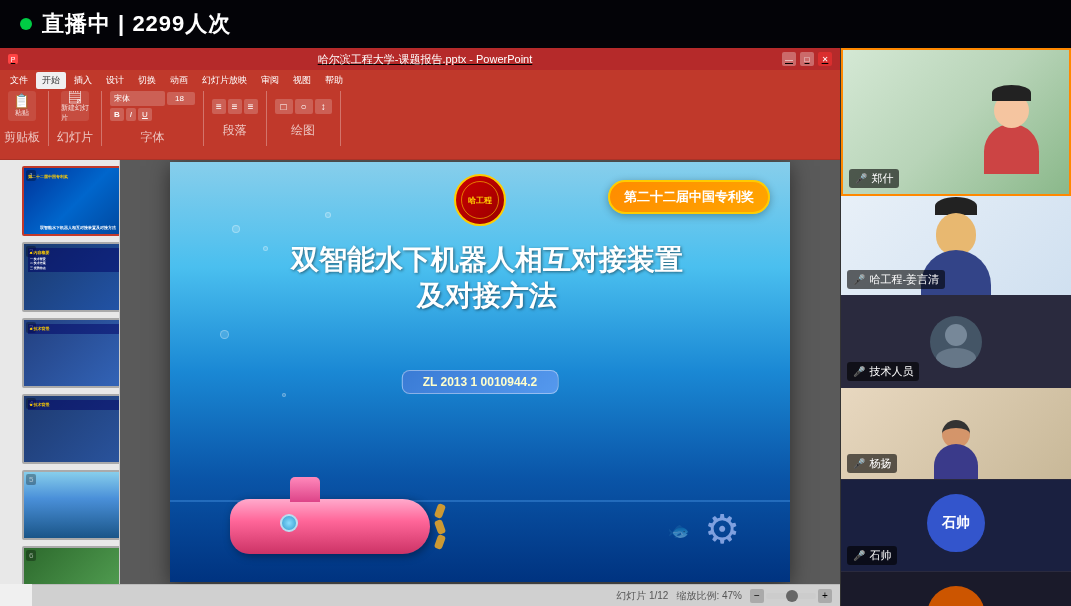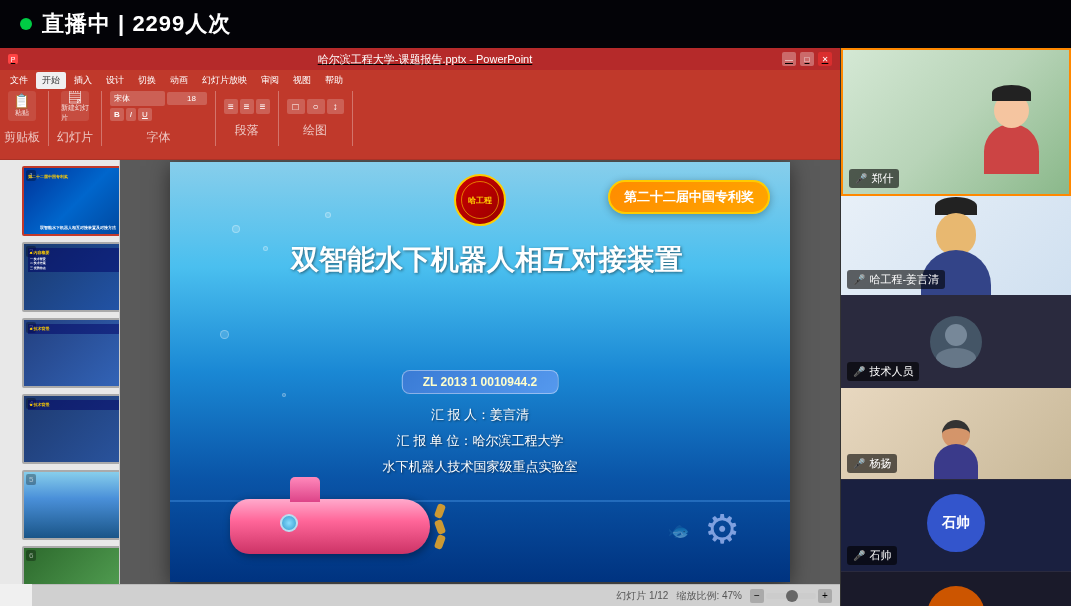--- a/index.html
+++ b/index.html
@@ -632,21 +632,21 @@
               <div class="ribbon-btn-icon">🗒</div>
               <div class="ribbon-btn-label">新建幻灯片</div>
             </div>
           </div>
           <div class="ribbon-group-label">幻灯片</div>
         </div>
         <div class="ribbon-group">
           <div style="display:flex;flex-direction:column;gap:2px;">
             <div style="display:flex;gap:2px;align-items:center;">
               <div style="background:rgba(255,255,255,0.2);padding:2px 4px;border-radius:2px;font-size:8px;color:white;width:55px;">宋体</div>
-              <div style="background:rgba(255,255,255,0.2);padding:2px 20px;border-radius:2px;font-size:8px;color:white;width:28px;">18</div>
+              <div style="background:rgba(255,255,255,0.2);padding:2px 8px;border-radius:2px;font-size:8px;color:white;width:28px;">18</div>
             </div>
             <div style="display:flex;gap:2px;">
               <div style="background:rgba(255,255,255,0.2);padding:2px 4px;border-radius:2px;font-size:8px;color:white;font-weight:bold;">B</div>
               <div style="background:rgba(255,255,255,0.2);padding:2px 4px;border-radius:2px;font-size:8px;color:white;font-style:italic;">I</div>
               <div style="background:rgba(255,255,255,0.2);padding:2px 4px;border-radius:2px;font-size:8px;color:white;text-decoration:underline;">U</div>
             </div>
           </div>
           <div class="ribbon-group-label">字体</div>
         </div>
         <div class="ribbon-group">
@@ -737,29 +737,25 @@
           <div class="bubble" style="width:4px;height:4px;top:55%;left:18%;"></div>
 
           <div class="university-emblem">
             <div class="emblem-inner">哈工程</div>
           </div>
 
           <div class="award-badge">第二十二届中国专利奖</div>
 
           <div class="slide-main-title">
             <div>双智能水下机器人相互对接装置</div>
+            <div>及对接方法</div>
           </div>
 
           <div class="patent-badge">ZL 2013 1 0010944.2</div>
 
-          <div class="presenter-info">
-            <div>汇 报 人：姜言清</div>
-            <div>汇 报 单 位：哈尔滨工程大学</div>
-            <div>水下机器人技术国家级重点实验室</div>
-          </div>
 
           <div class="submarine">
             <div class="sub-body">
               <div class="sub-tower"></div>
               <div class="sub-window"></div>
 
               <div class="sub-propeller">
                 <div class="prop-blade"></div>
                 <div class="prop-blade" style="transform:rotate(-20deg);"></div>
                 <div class="prop-blade"></div>

